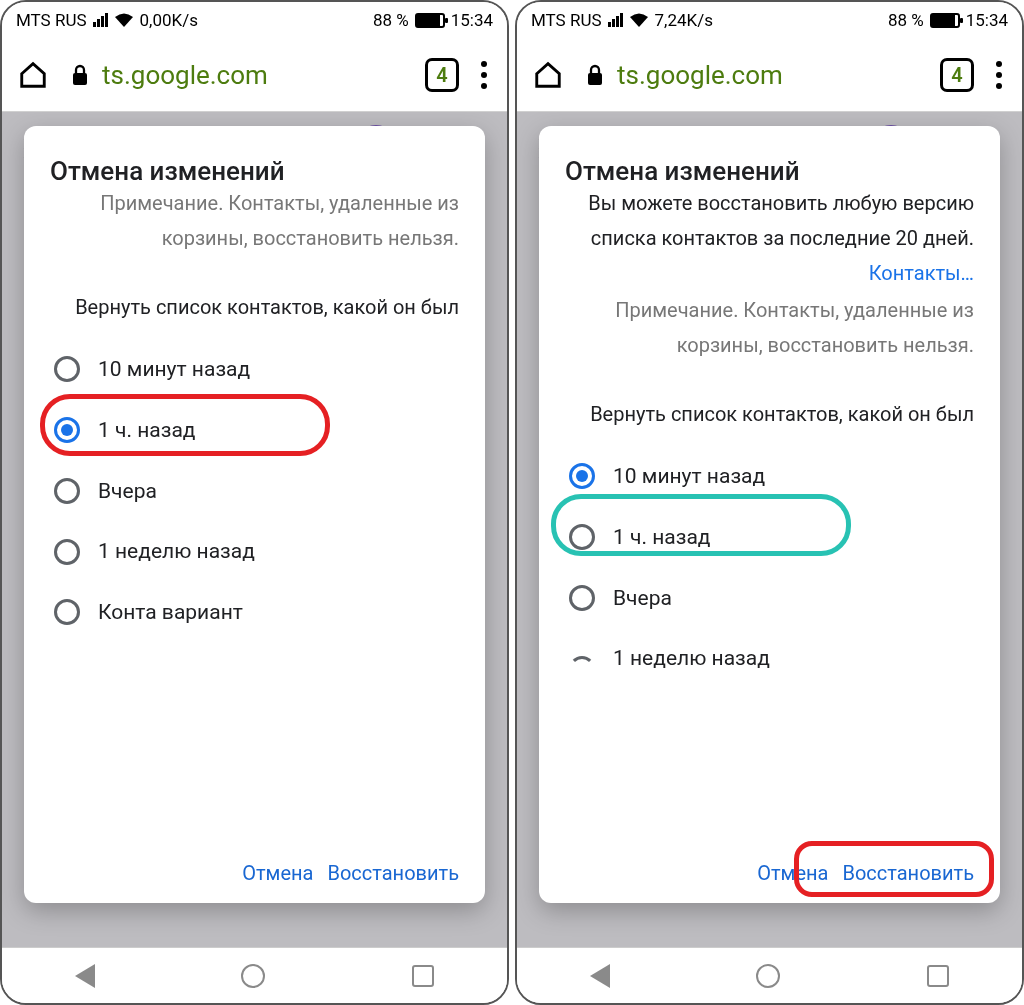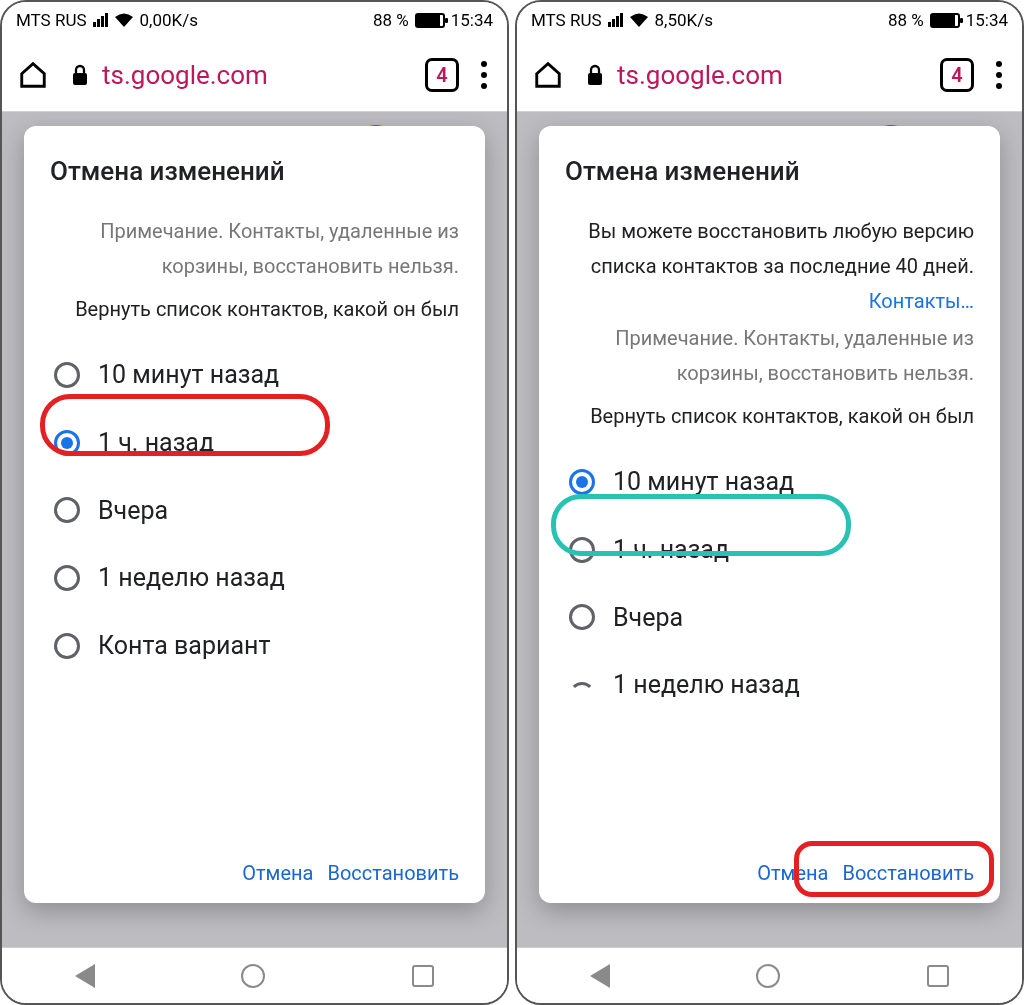--- a/index.html
+++ b/index.html
@@ -42,21 +42,21 @@
   .batt::after{content:"";position:absolute;right:-5px;top:3px;width:3px;height:5px;background:#000;border-radius:1px;}
   .batt i{display:block;height:100%;background:#000;}
   
   .browserbar {
     height: 74px;
     display:flex;
     align-items:center;
     gap: 22px;
     padding: 0 20px 0 16px;
     font-size: 26px;
-    color:#be185d;
+    color:#4d7c0f;
     background:#fff;
     border-bottom: 1px solid #d0d0d0;
   }
   .browserbar .url { flex:1; display:flex; align-items:center; gap:12px; font-size:26px;}
   .tabcount { width:34px;height:34px;border:3px solid #000;border-radius:7px;display:flex;align-items:center;justify-content:center;font-size:20px;font-weight:600;}
   .threedots { display:flex;flex-direction:column;gap:5px;}
   .threedots i{width:6px;height:6px;background:#000;border-radius:50%;}
   
   .apparea { flex:1; position:relative; background:#e9e7ec; overflow:hidden;}
   .appheader {
@@ -69,27 +69,27 @@
   .burger{display:flex;flex-direction:column;gap:6px;}
   .burger i{width:28px;height:3px;background:#5f6368;border-radius:2px;}
   
   .scrim{position:absolute;inset:0;background:rgba(60,60,60,0.25);}
   .dialog{
     position:absolute; left:22px; right:22px; top:14px; bottom:44px;
     background:#fff; border-radius:12px; box-shadow:0 8px 24px rgba(0,0,0,0.25);
     display:flex; flex-direction:column; padding: 30px 26px 18px 26px;
     overflow:hidden;
   }
-  .dialog h2{font-size:26px;font-weight:500;color:#202124;margin-bottom:28px;}
+  .dialog h2{font-size:26px;font-weight:500;color:#202124;}
   .dialog .body{flex:1; overflow:hidden; font-size:20px; line-height:1.75; color:#202124;text-align:right;}
   .dialog .note{color:#777;}
   .dialog .link{color:#1a73e8;}
-  .dialog .prompt{margin-top:8px; color:#202124;}
+  .dialog .prompt{margin-top:34px; color:#202124;}
   .radios{margin-top:14px;}
-  .radio{display:flex;align-items:center;gap:18px;padding:12px 4px;font-size:25px;color:#202124;}
+  .radio{display:flex;align-items:center;gap:18px;padding:12px 4px;font-size:21px;color:#202124;}
   .radio .rb{width:26px;height:26px;border:3px solid #5f6368;border-radius:50%;position:relative;flex-shrink:0;}
   .radio.sel .rb{border-color:#1a73e8;}
   .radio.sel .rb::after{content:"";position:absolute;inset:4px;background:#1a73e8;border-radius:50%;}
   .radio.half .rb{border-bottom-color:transparent;border-left-color:transparent;border-right-color:transparent; transform: translateY(10px);}
   .dlgactions{display:flex;justify-content:flex-end;gap:14px;padding-top:16px;font-size:20px;color:#1967d2;}
   .dlgactions span{cursor:pointer;}
 
   
   .hl{position:absolute;border-width:5px;border-style:solid;border-radius:30px;pointer-events:none;}
   .hl-red{border-color:#e52023;}
@@ -245,21 +245,21 @@
           <i></i>
           <i></i>
           <i></i>
           <i></i>
         </span>
       <span>
         <svg width="20" height="15" viewBox="0 0 20 15">
             <path d="M10 14 L1 4 Q10 -3 19 4 Z" fill="#000"></path>
           </svg>
       </span>
-      <span>8,50K/s</span>
+      <span>7,24K/s</span>
     </div>
     <div class="right">
       <span>88 %</span>
       <span class="batt">
           <i style="width:88%"></i>
         </span>
       <span>15:34</span>
     </div>
   </div>
 
@@ -319,21 +319,21 @@
         <span>P</span>
       </div>
     </div>
 
     <div class="scrim"></div>
 
     <div class="dialog">
       <h2>Отмена изменений</h2>
       <div class="body">
         <div>
-          <span>Вы можете восстановить любую версию списка контактов за последние 40 дней. </span><span class="link">Контакты…</span>
+          <span>Вы можете восстановить любую версию списка контактов за последние 20 дней. </span><span class="link">Контакты…</span>
         </div>
         <div class="note" style="margin-top:2px">Примечание. Контакты, удаленные из корзины, восстановить нельзя.</div>
         <div class="prompt">Вернуть список контактов, какой он был</div>
         <div class="radios">
           <div class="radio sel">
               <span class="rb"></span>
               <span>10 минут назад</span>
             </div>
           <div class="radio">
               <span class="rb"></span>

